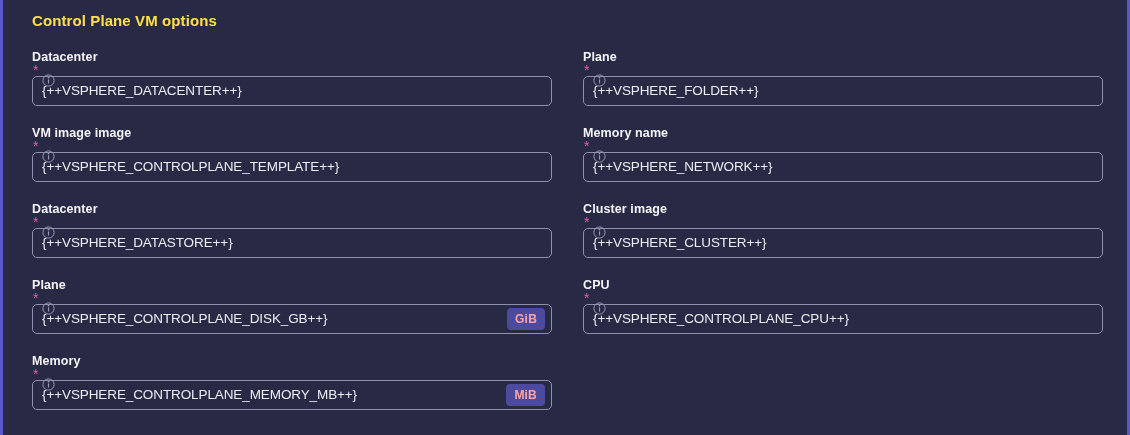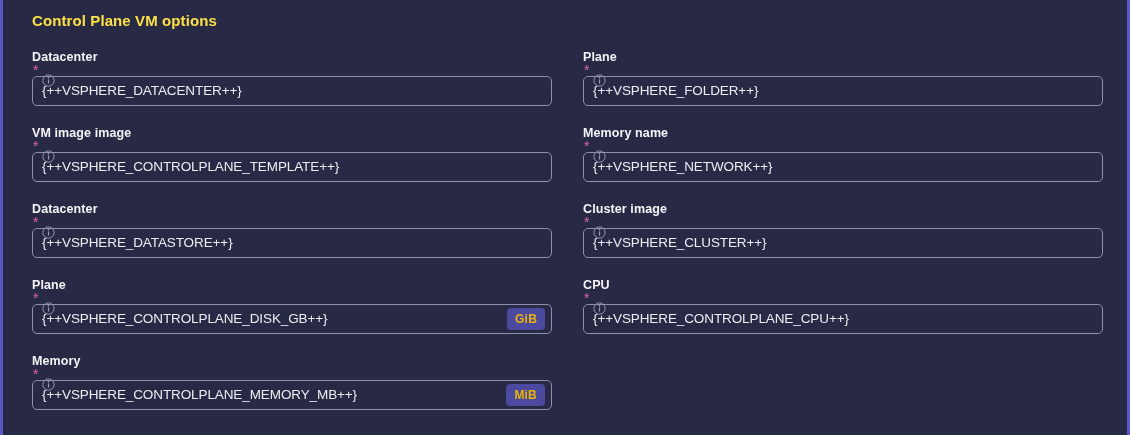--- a/index.html
+++ b/index.html
@@ -99,21 +99,21 @@
     line-height: 18px;
     padding: 0 9px;
     white-space: nowrap;
     overflow: hidden;
     text-overflow: clip;
     letter-spacing: -0.1px;
   }
   .unit-badge {
     flex: 0 0 auto;
     background: #4b4a9e;
-    color: #eab308;
+    color: #fca5a5;
     font-size: 12px;
     font-weight: bold;
     line-height: 14px;
     padding: 4px 8px 4px 8px;
     border-radius: 4px;
     margin-right: 6px;
     letter-spacing: 0.2px;
   }
 </style>
 </head>

